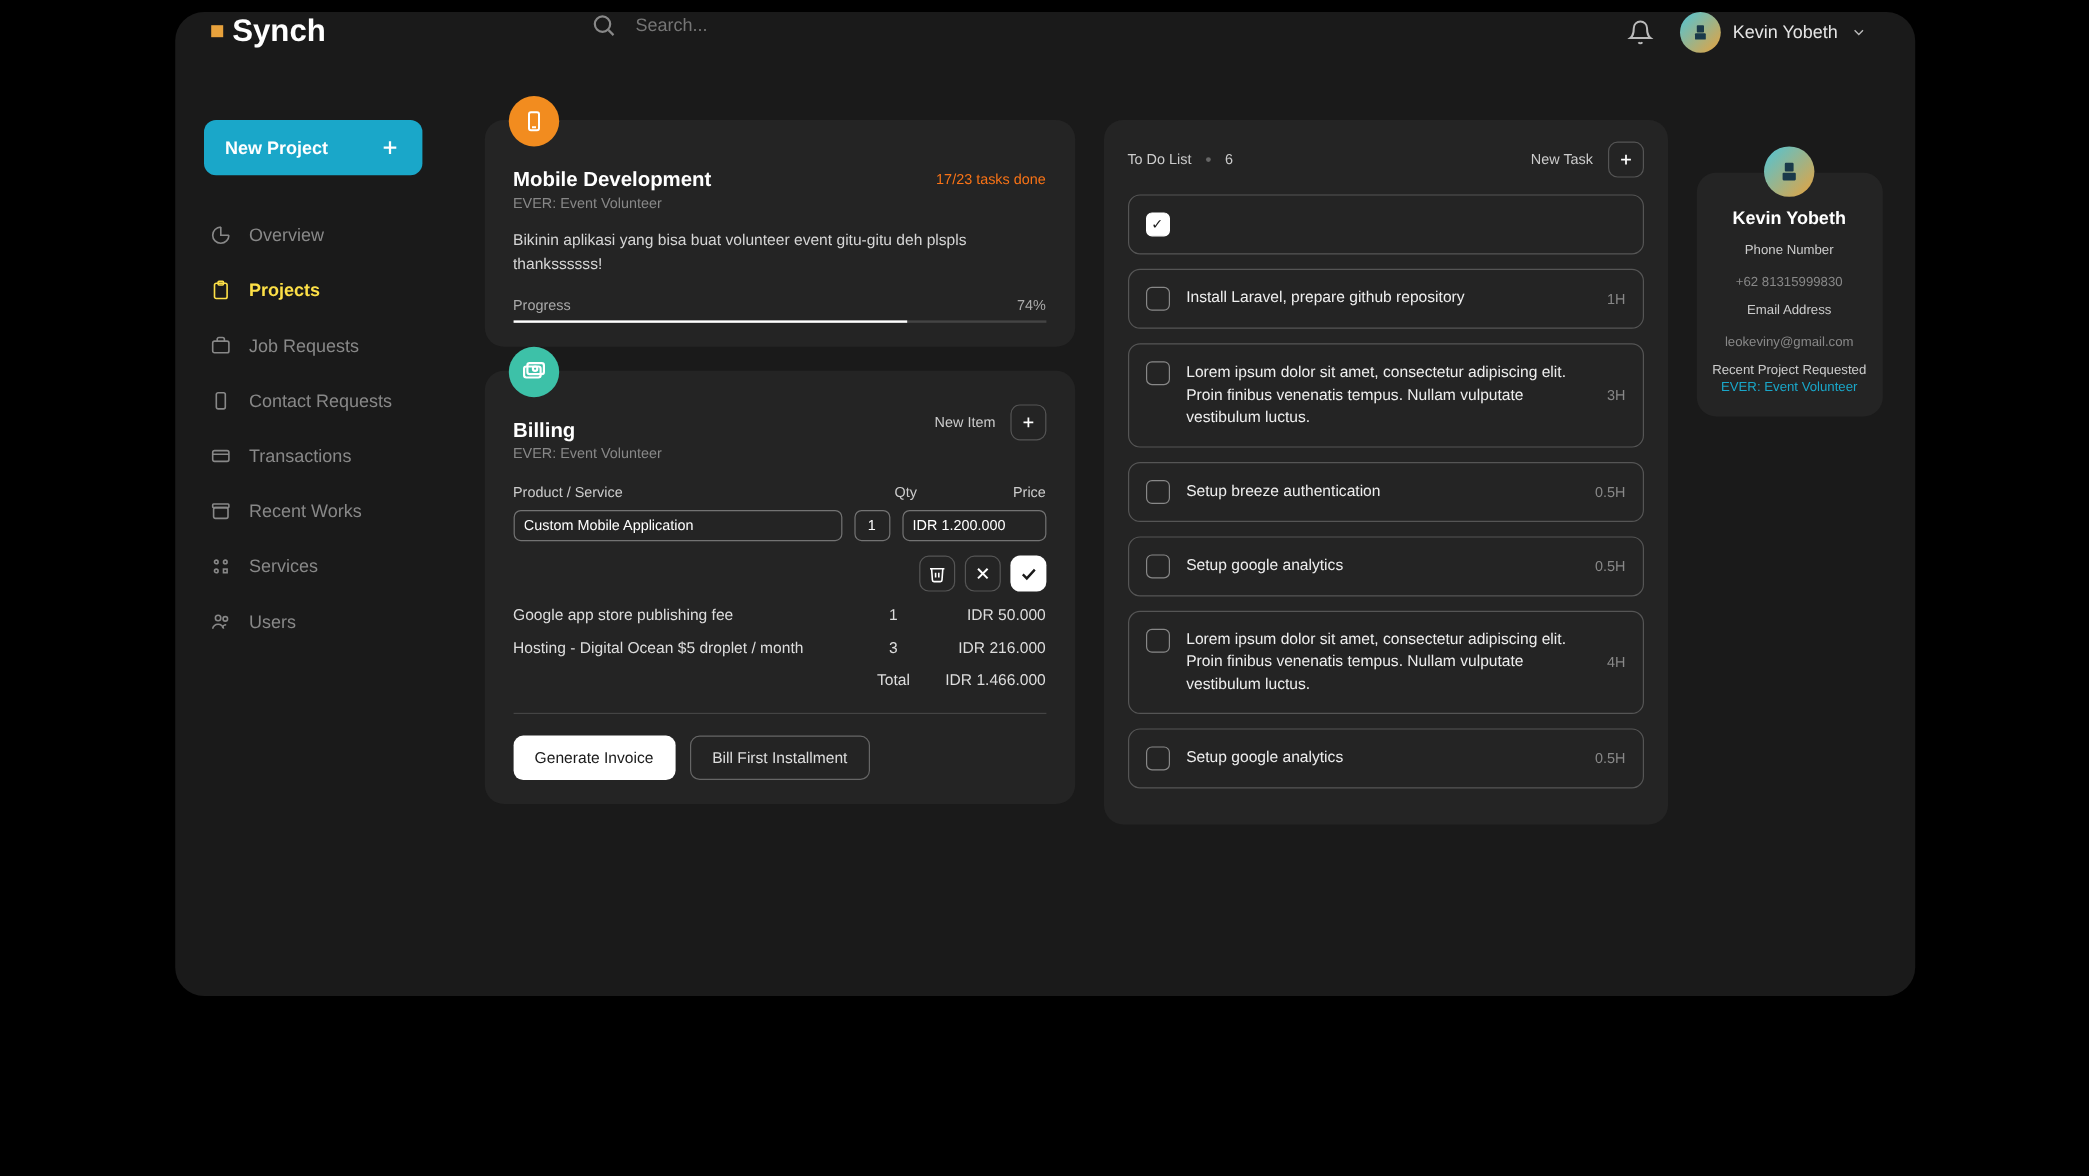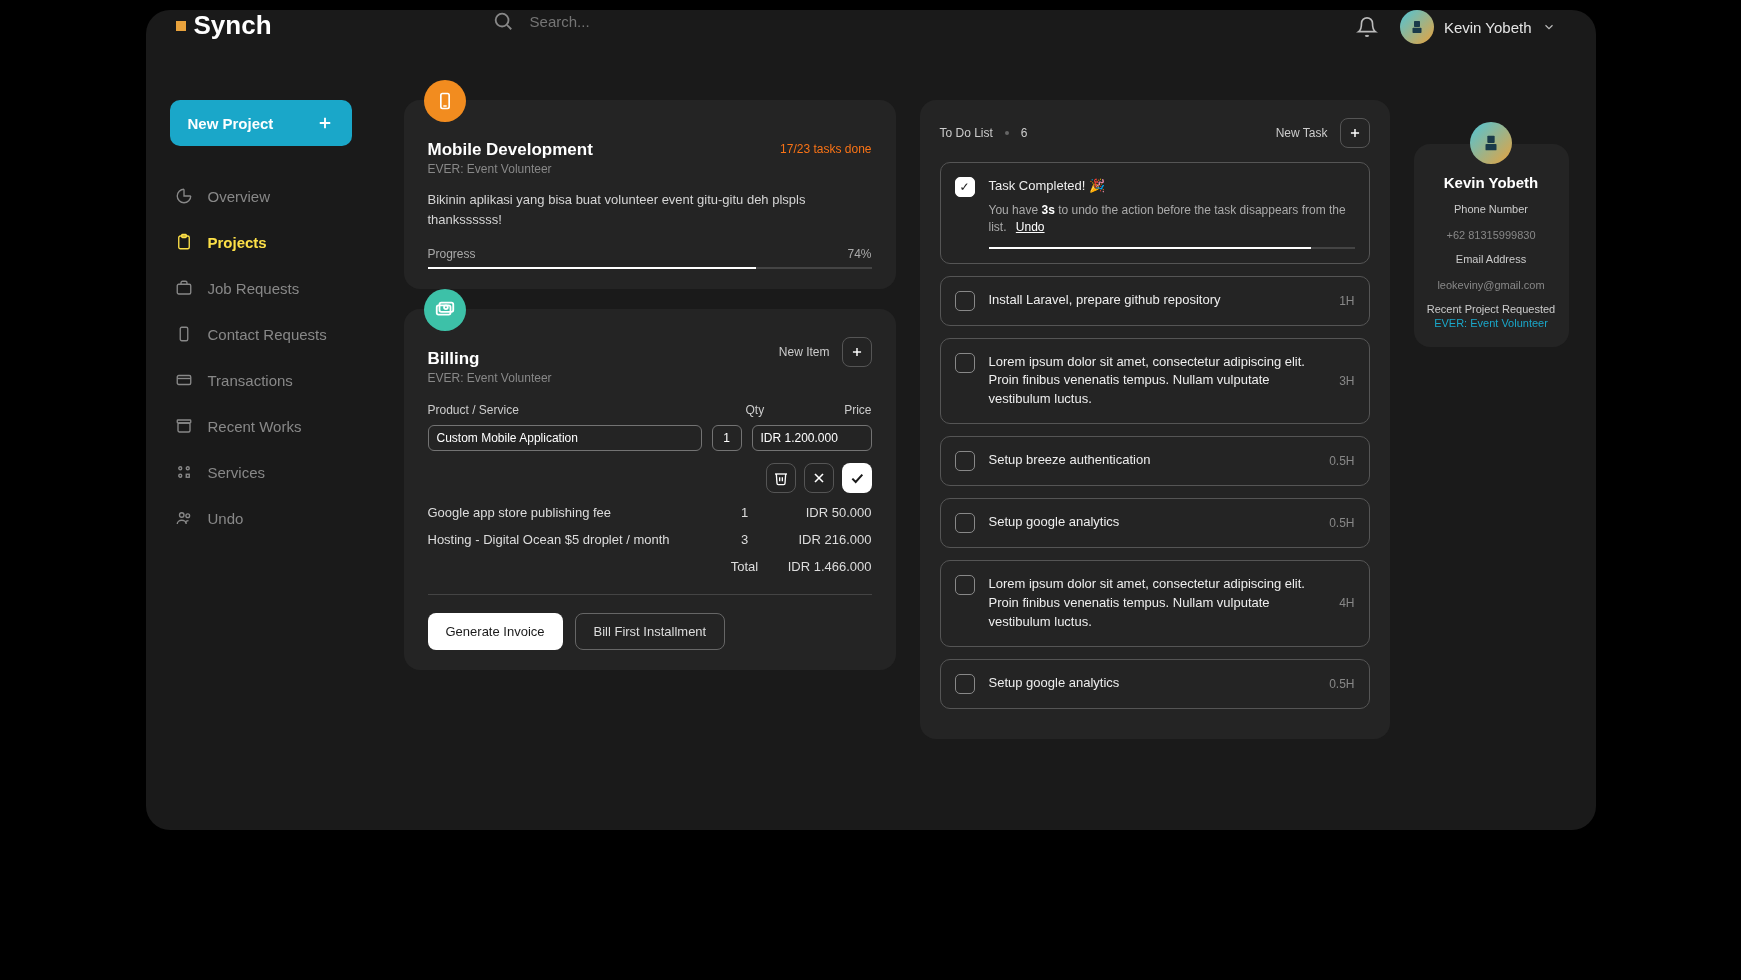--- a/index.html
+++ b/index.html
@@ -193,21 +193,21 @@
         </div>
       <div class="nav-item">
           <span class="ico">
             <svg width="18" height="18" viewBox="0 0 24 24" fill="none" stroke="currentColor" stroke-width="1.8">
               <circle cx="9" cy="8" r="3"></circle>
               <circle cx="17" cy="9" r="2.5"></circle>
               <path d="M3 20c0-3 3-5 6-5s6 2 6 5"></path>
               <path d="M14 19c0-2 2-3.5 4-3.5"></path>
             </svg>
           </span>
-          <span>Undo</span>
+          <span>Users</span>
         </div>
     </div>
 
     <div class="main">
       <div class="col col-left">
         <div class="card" style="padding-top:28px">
           <div class="icon-badge icon-orange">
             <svg width="20" height="20" viewBox="0 0 24 24" fill="none" stroke="#fff" stroke-width="2">
                 <rect x="7" y="3" width="10" height="18" rx="2"></rect>
                 <line x1="10" y1="18" x2="14" y2="18"></line>
@@ -324,30 +324,20 @@
                   <svg width="14" height="14" viewBox="0 0 24 24" fill="none" stroke="#fff" stroke-width="2.5">
                     <line x1="12" y1="5" x2="12" y2="19"></line>
                     <line x1="5" y1="12" x2="19" y2="12"></line>
                   </svg>
                 </button>
             </div>
           </div>
 
           <div class="task task-completed">
             <div class="chk checked">✓</div>
-            <div class="task-body">
-              <div style="font-weight:500">Task Completed! 🎉</div>
-              <div class="undo-row">
-                <span>You have </span><b>3s</b><span> to undo the action before the task disappears from the list.</span>
-                <span class="undo-link">Undo</span>
-              </div>
-              <div class="undo-bar">
-                  <div class="undo-bar-fill"></div>
-                </div>
-            </div>
           </div>
 
           <div class="task">
               <div class="chk"></div>
               <div class="task-body">Install Laravel, prepare github repository</div>
               <div class="task-dur">1H</div>
             </div>
           <div class="task">
               <div class="chk"></div>
               <div class="task-body">Lorem ipsum dolor sit amet, consectetur adipiscing elit. Proin finibus venenatis tempus.  Nullam vulputate vestibulum luctus.</div>

